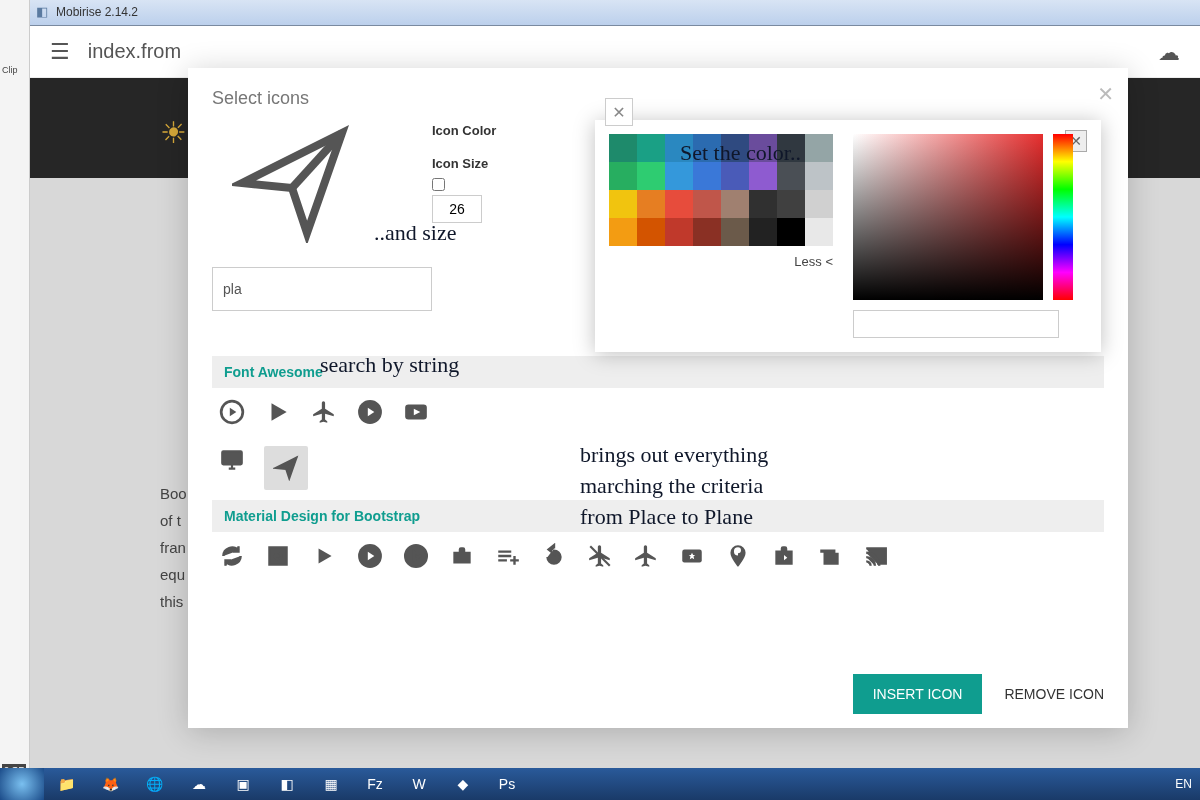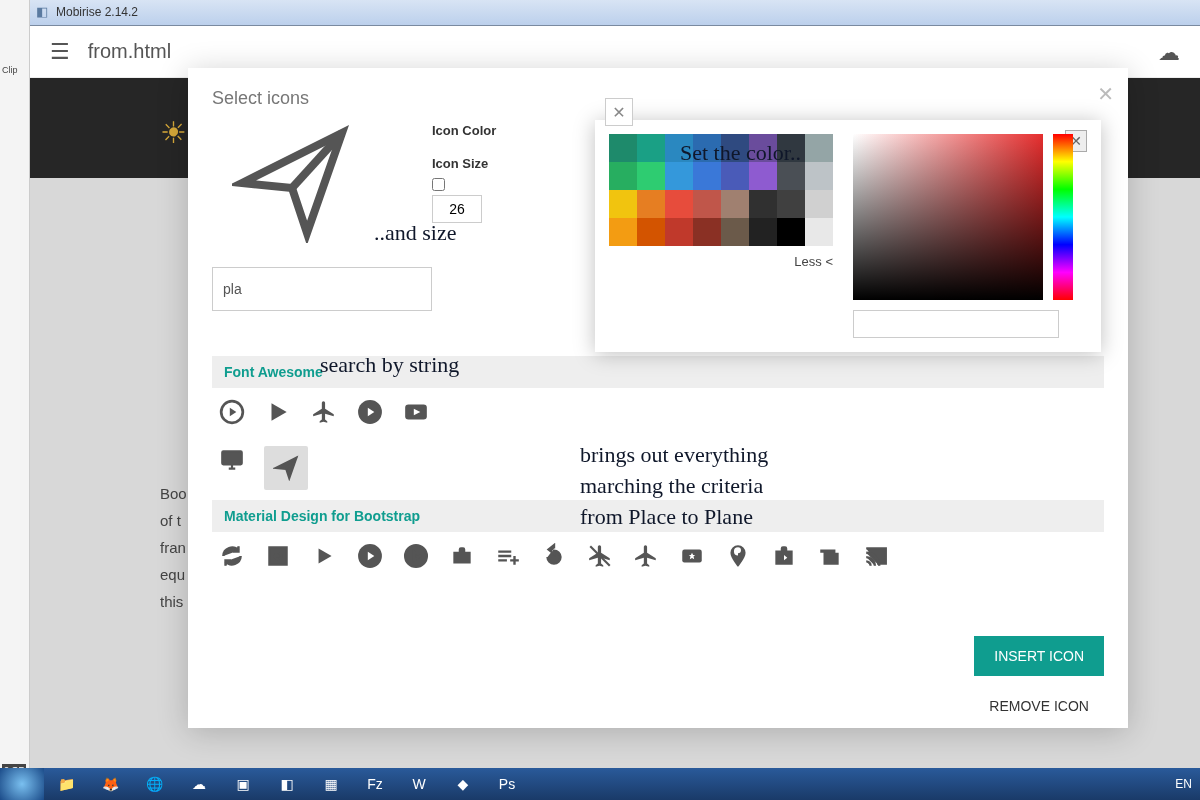--- a/index.html
+++ b/index.html
@@ -44,21 +44,21 @@
 .iconset-scroll::-webkit-scrollbar { width: 14px; }
 .iconset-scroll::-webkit-scrollbar-track { background: #f0f0f0; }
 .iconset-scroll::-webkit-scrollbar-thumb { background: #c0c0c0; }
 
 .set-header { background: #eee; padding: 8px 12px; font-size: 14px; font-weight: bold; color: #0f9d8f; }
 .icon-row { padding: 10px 6px; display: flex; gap: 18px; flex-wrap: wrap; }
 .icon-cell { width: 28px; height: 28px; display: flex; align-items: center; justify-content: center; color: #555; font-size: 24px; cursor: pointer; }
 .icon-cell.sel { background: #ddd; width: 44px; height: 44px; border-radius: 2px; }
 .icon-cell svg { width: 26px; height: 26px; fill: #555; }
 
-.modal-footer { position: absolute; bottom: 14px; right: 24px; display: flex; gap: 22px; align-items: center; flex-direction: column; }
+.modal-footer { position: absolute; bottom: 14px; right: 24px; display: flex; gap: 22px; align-items: center; }
 .btn-primary { background: #0f9d8f; color: #fff; border: none; padding: 12px 20px; font-size: 14px; cursor: pointer; }
 .btn-text { background: none; border: none; color: #333; font-size: 14px; cursor: pointer; }
 
 .color-popup { position: absolute; left: 595px; top: 120px; width: 506px; background: #fff; box-shadow: 0 2px 20px rgba(0,0,0,0.25); z-index: 20; padding: 14px; }
 .cp-close-x { position: absolute; left: 10px; top: -22px; width: 28px; height: 28px; background: #fff; border: 1px solid #ccc; display: flex; align-items: center; justify-content: center; color: #888; cursor: pointer; font-size: 16px; }
 .cp-body { display: flex; gap: 20px; }
 .swatches { width: 224px; display: flex; flex-wrap: wrap; }
 .sw { width: 28px; height: 28px; }
 .less { text-align: right; font-size: 13px; color: #444; margin-top: 8px; width: 224px; cursor: pointer; }
 .picker-side { width: 230px; position: relative; }
@@ -82,21 +82,21 @@
   <div class="pagenum">2 OF</div>
 </div>
 
 <div class="topbar">
   <span class="icon">◧</span>
   <span class="title">Mobirise 2.14.2</span>
 </div>
 
 <div class="app-top">
   <span class="ham">☰</span>
-  <span class="fname">from.html</span>
+  <span class="fname">index.from</span>
   <span class="cloud">☁</span>
 </div>
 
 <div class="dark-band"></div>
 <div class="sun">☀</div>
 
 <div class="page-text">
   <span style="white-space:pre-line">Boo
 of t
 fran

